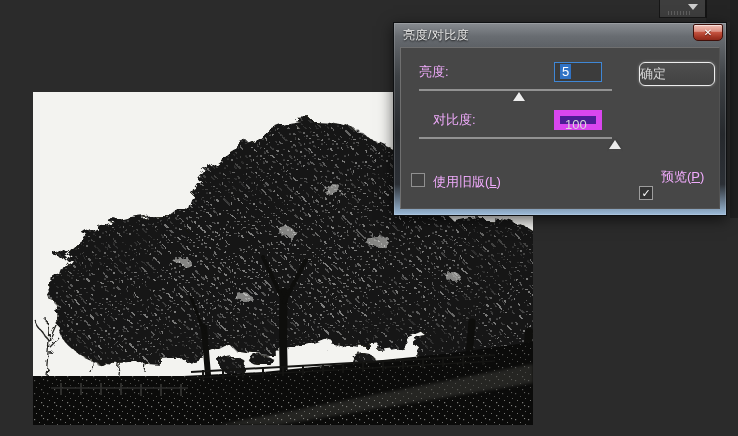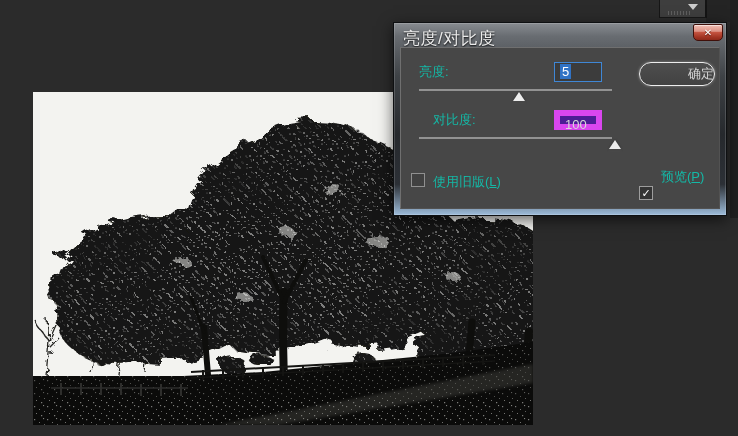--- a/index.html
+++ b/index.html
@@ -21,45 +21,45 @@
   .mini-grip{position:absolute;left:8px;bottom:2px;width:22px;height:4px;
     background:repeating-linear-gradient(90deg,#5f5f5f 0,#5f5f5f 1px,transparent 1px,transparent 3px);}
   .corner-dark{position:absolute;left:706px;top:0;width:32px;height:22px;background:#242424;}
   .right-strip{position:absolute;left:730px;top:0;width:8px;height:218px;background:#202020;}
   
   .dialog{position:absolute;left:393px;top:22px;width:334px;height:194px;box-sizing:border-box;
     border:1px solid #0e1012;
     background:linear-gradient(180deg,#888c91 0%,#686c71 7%,#3e4246 28%,#26292d 58%,#2c3036 84%,#9dbcda 100%);
     box-shadow:0 4px 14px rgba(0,0,0,.6), inset 0 0 0 1px rgba(255,255,255,.16);
   }
-  .dlg-title{position:absolute;top:4px;left:9px;font-size:17px;color:#ebebeb;
+  .dlg-title{position:absolute;top:4px;left:9px;font-size:12px;color:#ebebeb;
     text-shadow:0 1px 2px #000;letter-spacing:.5px;}
   .close-btn{position:absolute;top:1px;right:3px;width:30px;height:17px;box-sizing:border-box;
     border-radius:2px 2px 5px 5px;border:1px solid #40100a;cursor:pointer;
     background:linear-gradient(180deg,#f2c0b5 0%,#dc9184 42%,#c4523f 50%,#a03322 82%,#8d2819 100%);
     box-shadow:inset 0 1px 0 rgba(255,255,255,.55);
     color:#fff;font-size:10px;font-weight:bold;text-align:center;line-height:15px;
     text-shadow:0 1px 1px #551208;}
   .panel{position:absolute;left:6px;top:24px;right:6px;bottom:6px;
     background:#474747;border:1px solid #6f6f6f;border-bottom-color:#525252;border-right-color:#525252;}
-  .lbl{position:absolute;font-size:13px;color:#14b8a6;}
+  .lbl{position:absolute;font-size:13px;color:#f0abfc;}
   .field{position:absolute;width:48px;height:20px;box-sizing:border-box;
     background:#4c1d95;border:6px solid #d946ef;color:#d8d8d8;font-size:13px;
     line-height:18px;padding-left:5px;}
   .field.focused{border:1px solid #3f87d6;background:#3c3c3c;}
   .sel-text{background:#3173c5;color:#fff;padding:0 2px;}
   .track{position:absolute;height:2px;width:193px;background:#929292;}
   .thumb{position:absolute;width:0;height:0;
     border-left:6px solid transparent;border-right:6px solid transparent;
     border-bottom:9px solid #ededed;
     filter:drop-shadow(0 0 1px #2a2a2a) drop-shadow(0 1px 0 #555);}
   .pbtn{position:absolute;left:238px;width:76px;height:24px;box-sizing:border-box;
-    border-radius:12px;border:1px solid #9b9b9b;cursor:pointer;
+    border-radius:6px;border:1px solid #9b9b9b;cursor:pointer;
     background:linear-gradient(180deg,#4e4e4e,#424242);
-    color:#d6d6d6;font-size:13px;text-align:right;line-height:22px;}
+    color:#d6d6d6;font-size:13px;text-align:left;line-height:22px;}
   .pbtn.default{border-color:#ededed;box-shadow:0 0 3px rgba(255,255,255,.35);}
   .cbox{position:absolute;width:14px;height:14px;box-sizing:border-box;
     background:#414141;border:1px solid #909090;cursor:pointer;
     color:#fff;font-size:11px;font-weight:bold;line-height:12px;text-align:center;}
   .cbox.checked{background:#343434;border-color:#9d9d9d;}
   .u{text-decoration:underline;}
 </style>
 </head>
 <body>
 

